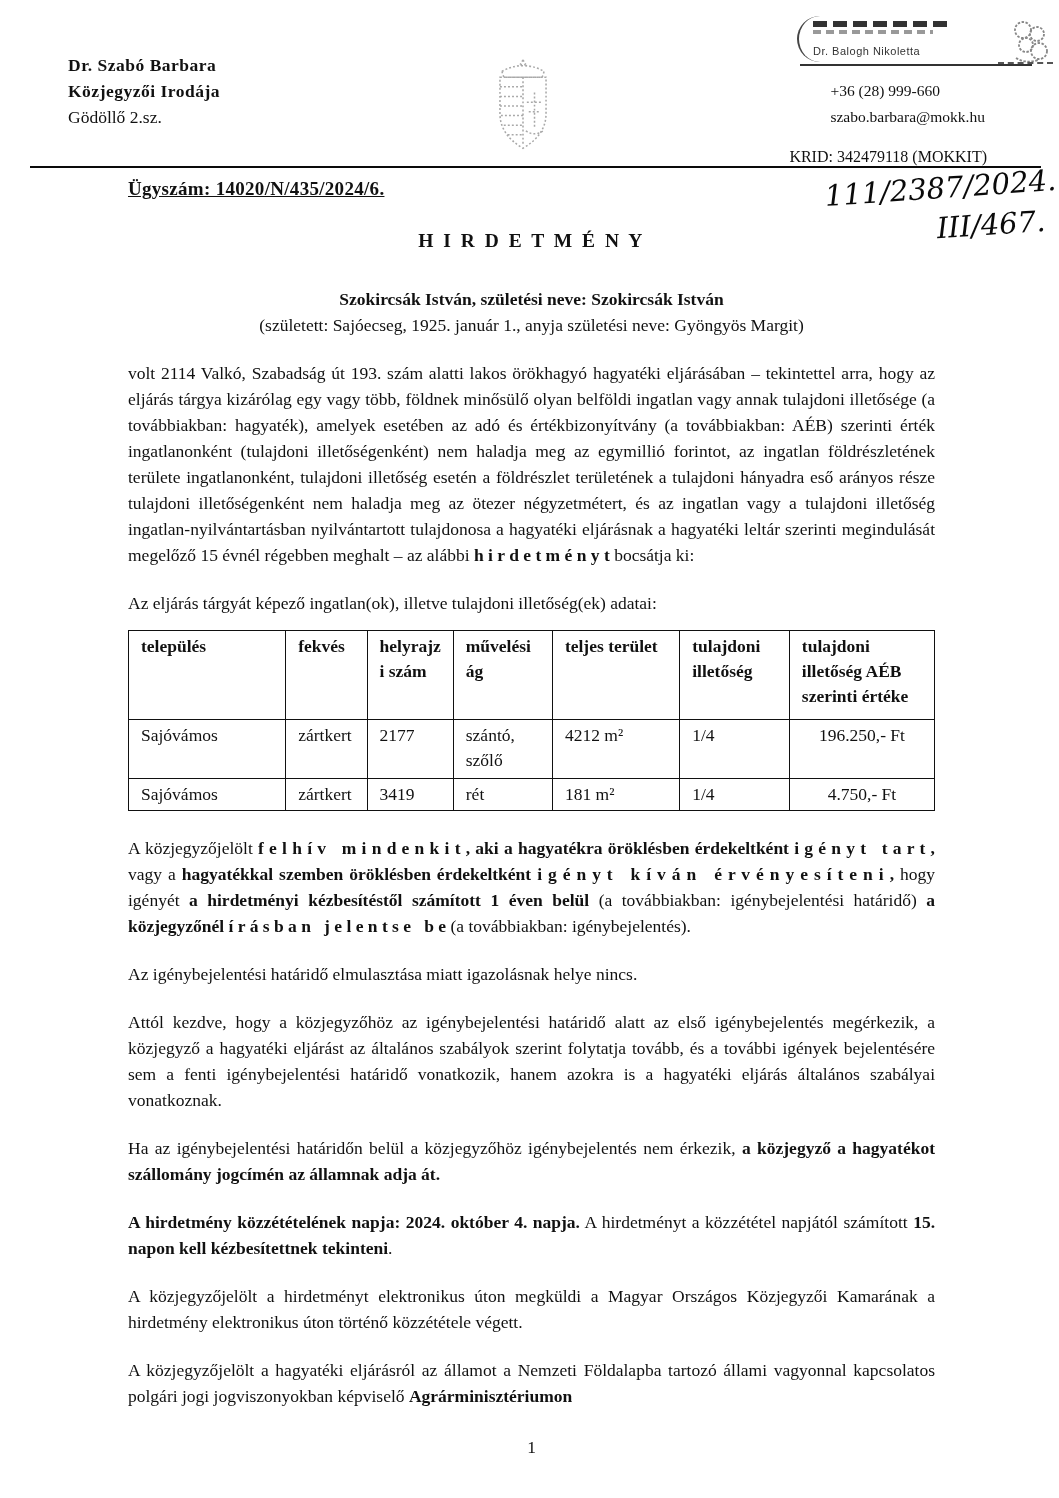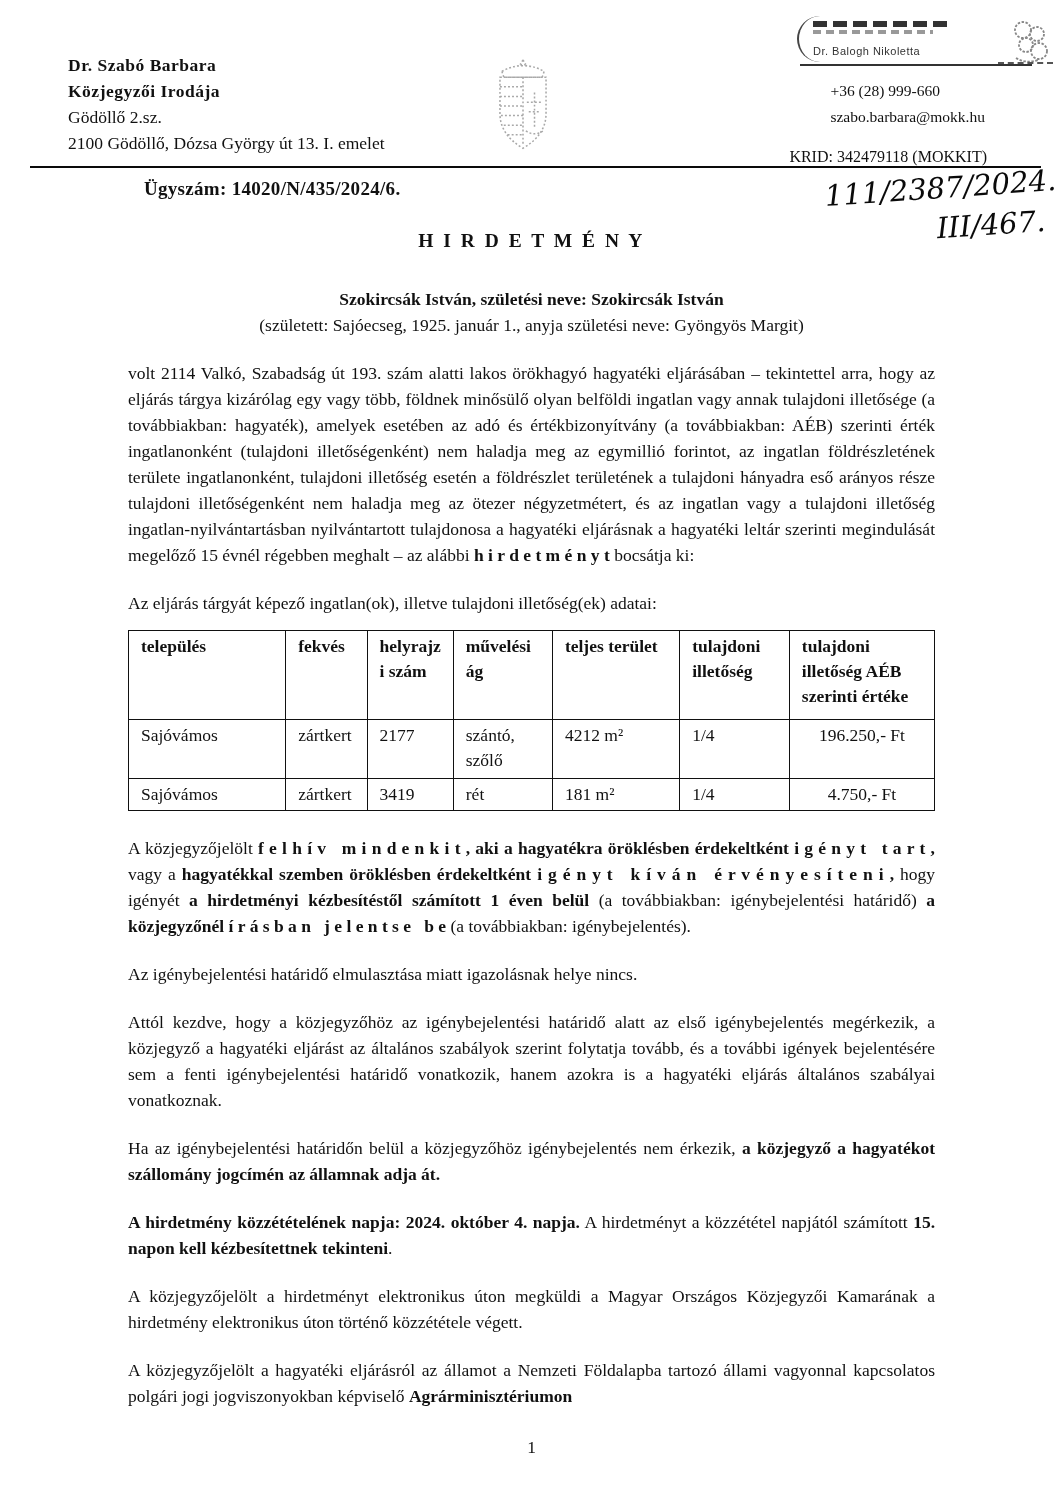--- a/index.html
+++ b/index.html
@@ -26,21 +26,21 @@
     border-left:2px solid #444;border-radius:26px 0 0 26px;
     padding:3px 0 0 14px;box-sizing:border-box;
   }
   .stamp-underline{position:absolute;left:800px;top:64px;width:232px;border-top:2px solid #333;}
   .stamp .bar1{width:140px;height:6px;background:repeating-linear-gradient(90deg,#333 0 14px,transparent 14px 20px);margin:2px 0 3px;}
   .stamp .bar2{width:120px;height:4px;background:repeating-linear-gradient(90deg,#999 0 8px,transparent 8px 13px);margin-bottom:4px;}
   .stamp .stamp-name{font-size:11px;color:#333;font-family:"Liberation Sans",sans-serif;letter-spacing:.5px;}
   .contact{position:absolute;right:74px;top:78px;text-align:left;font-size:15.5px;line-height:26px;}
   .krid{position:absolute;right:72px;top:144px;font-size:16px;}
   .rule{position:absolute;left:30px;right:18px;top:166px;border-top:2.5px solid #0a0a0a;}
-  .case-number{position:absolute;left:144px;top:176px;font-weight:bold;font-size:19px;letter-spacing:.3px;}
+  .case-number{position:absolute;left:128px;top:176px;font-weight:bold;font-size:19px;letter-spacing:.3px;text-decoration:underline;}
   .handwriting{
     position:absolute;left:826px;top:168px;width:230px;
     font-family:"DejaVu Serif",serif;font-style:italic;
     font-size:29px;color:#0a0a0a;transform:rotate(-4deg);line-height:40px;
   }
   .handwriting .hw2{display:block;text-align:right;padding-right:12px;}
   
   .content{position:absolute;left:128px;top:214px;width:807px;}
   .doc-title{text-align:center;font-weight:bold;font-size:19.5px;letter-spacing:2.5px;margin:14px 0 32px;}
   .para{margin:0 0 22px;text-align:justify;}
@@ -62,21 +62,20 @@
 </style>
 </head>
 <body>
 
 <div class="page" data-name="document-page">
 
   <div class="office-block" data-name="notary-office-address">
     <span class="ln b" data-name="office-line">Dr. Szabó Barbara</span>
     <span class="ln b" data-name="office-line">Közjegyzői Irodája</span>
     <span class="ln" data-name="office-line">Gödöllő 2.sz.</span>
-    <span class="ln" data-name="office-line">2100 Gödöllő, Dózsa György út 13. I. emelet</span>
   </div>
 
   <svg class="coat-of-arms" data-name="hungarian-coat-of-arms-icon" viewBox="0 0 60 100" xmlns="http://www.w3.org/2000/svg">
     <g fill="none" stroke="#7a7a7a" stroke-width="1.6" stroke-dasharray="2 2.2">
       <path d="M30 2 l3 5 M30 2 l-3 5 M27 7 h6"></path>
       <path d="M8 14 q10 -6 22 -6 q12 0 22 6 l-2 6 h-40 z"></path>
       <path d="M6 20 h48 v38 q0 22 -24 36 q-24 -14 -24 -36 z"></path>
       <path d="M30 20 v70"></path>
       <path d="M6 30 h24 M6 40 h24 M6 50 h24 M7 60 h23 M10 70 h20 M14 80 h16"></path>
       <path d="M42 36 v36 M34 46 h16 M36 56 h12"></path>

